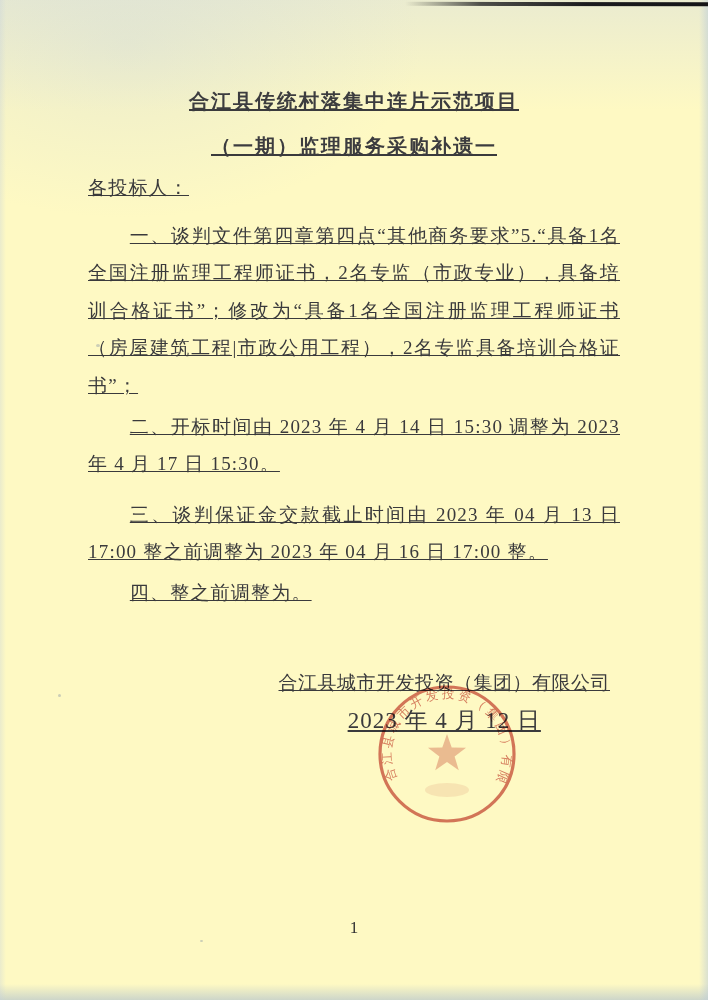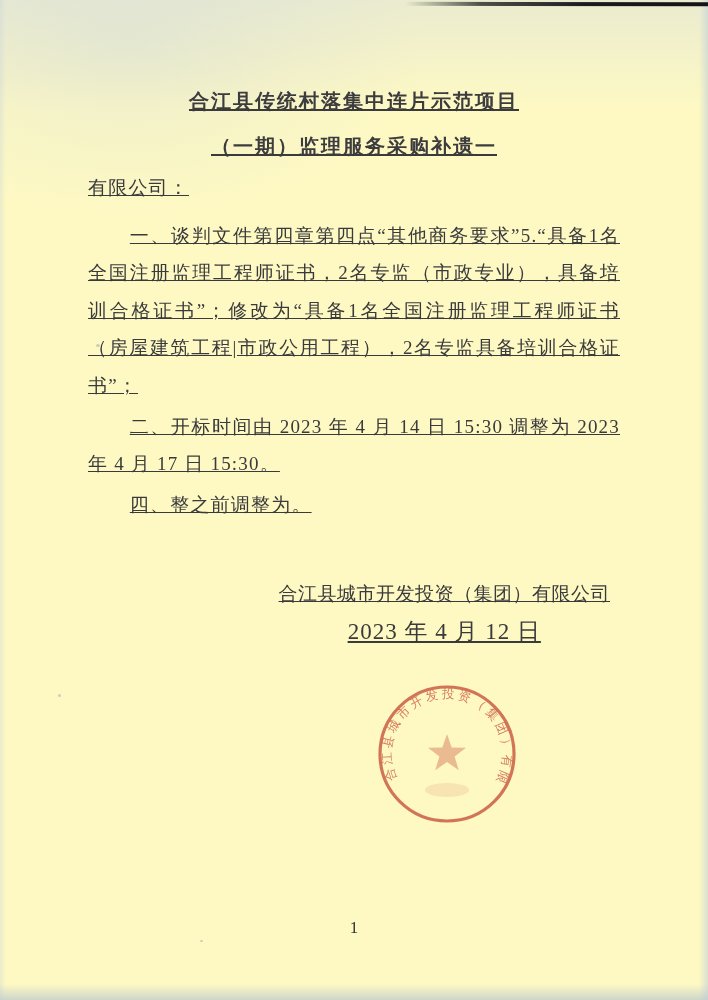--- a/index.html
+++ b/index.html
@@ -70,24 +70,25 @@
   <div class="edge-left"></div>
   <div class="scanline-top"></div>
   <div class="speck" style="left:96px;top:344px;width:4px;height:3px;"></div>
   <div class="speck" style="left:58px;top:694px;width:3px;height:3px;"></div>
   <div class="speck" style="left:200px;top:940px;width:3px;height:2px;"></div>
 
   <div class="doc body-text">
     <div class="title l1">合江县传统村落集中连片示范项目</div>
     <div class="title l2">（一期）监理服务采购补遗一</div>
 
-    <div class="salutation">有限公司：</div>
+    <div class="salutation">各投标人：</div>
 
     <p class="p-s1">一、谈判文件第四章第四点“其他商务要求”5.“具备1名全国注册监理工程师证书，2名专监（市政专业），具备培训合格证书”；修改为“具备1名全国注册监理工程师证书（房屋建筑工程|市政公用工程），2名专监具备培训合格证书”；</p>
     <p class="p-s2">二、开标时间由 2023 年 4 月 14 日 15:30 调整为 2023 年 4 月 17 日 15:30。</p>
+    <p class="p-s3">三、谈判保证金交款截止时间由 2023 年 04 月 13 日 17:00 整之前调整为 2023 年 04 月 16 日 17:00 整。</p>
     <p class="p-s4">四、整之前调整为。</p>
 
     <div class="signature">
       <div class="sig-company">合江县城市开发投资（集团）有限公司</div>
       <div class="sig-date">2023 年 4 月 12 日</div>
     </div>
   </div>
 
   <svg class="seal" viewBox="0 0 152 152">
     <circle cx="76" cy="76" r="67" fill="none" stroke-width="3.2" opacity="0.9" stroke="#c8544b"></circle>

